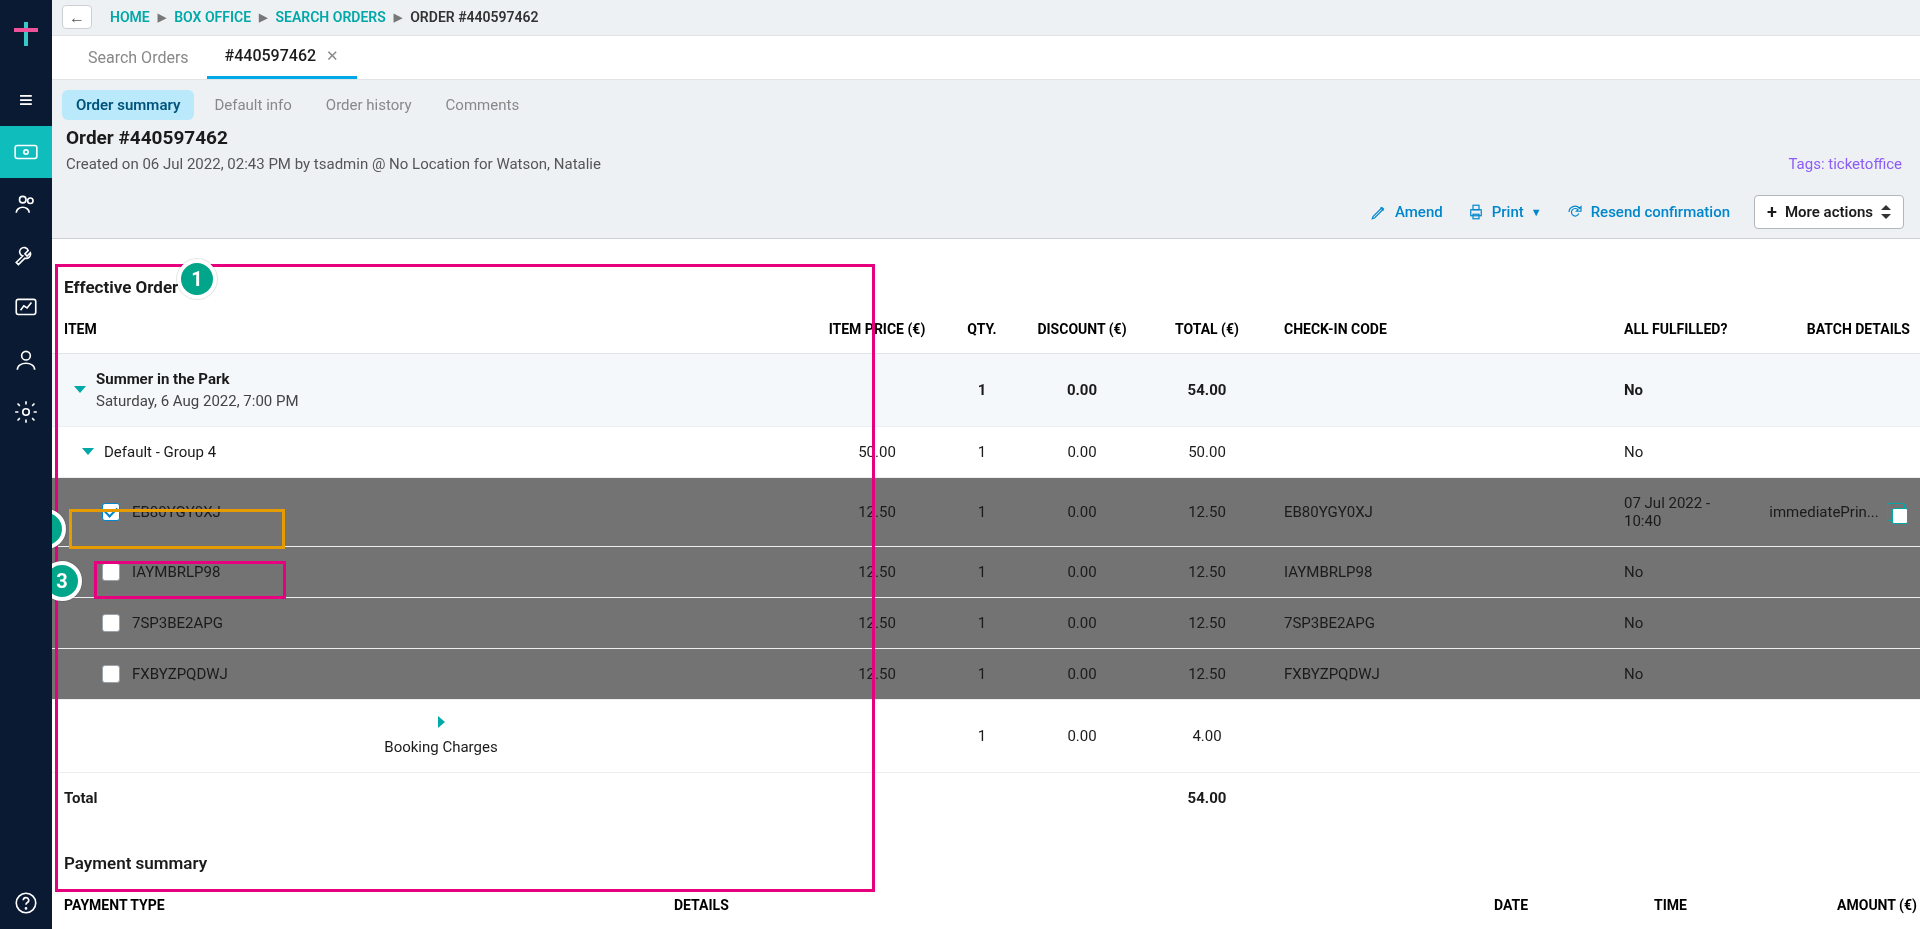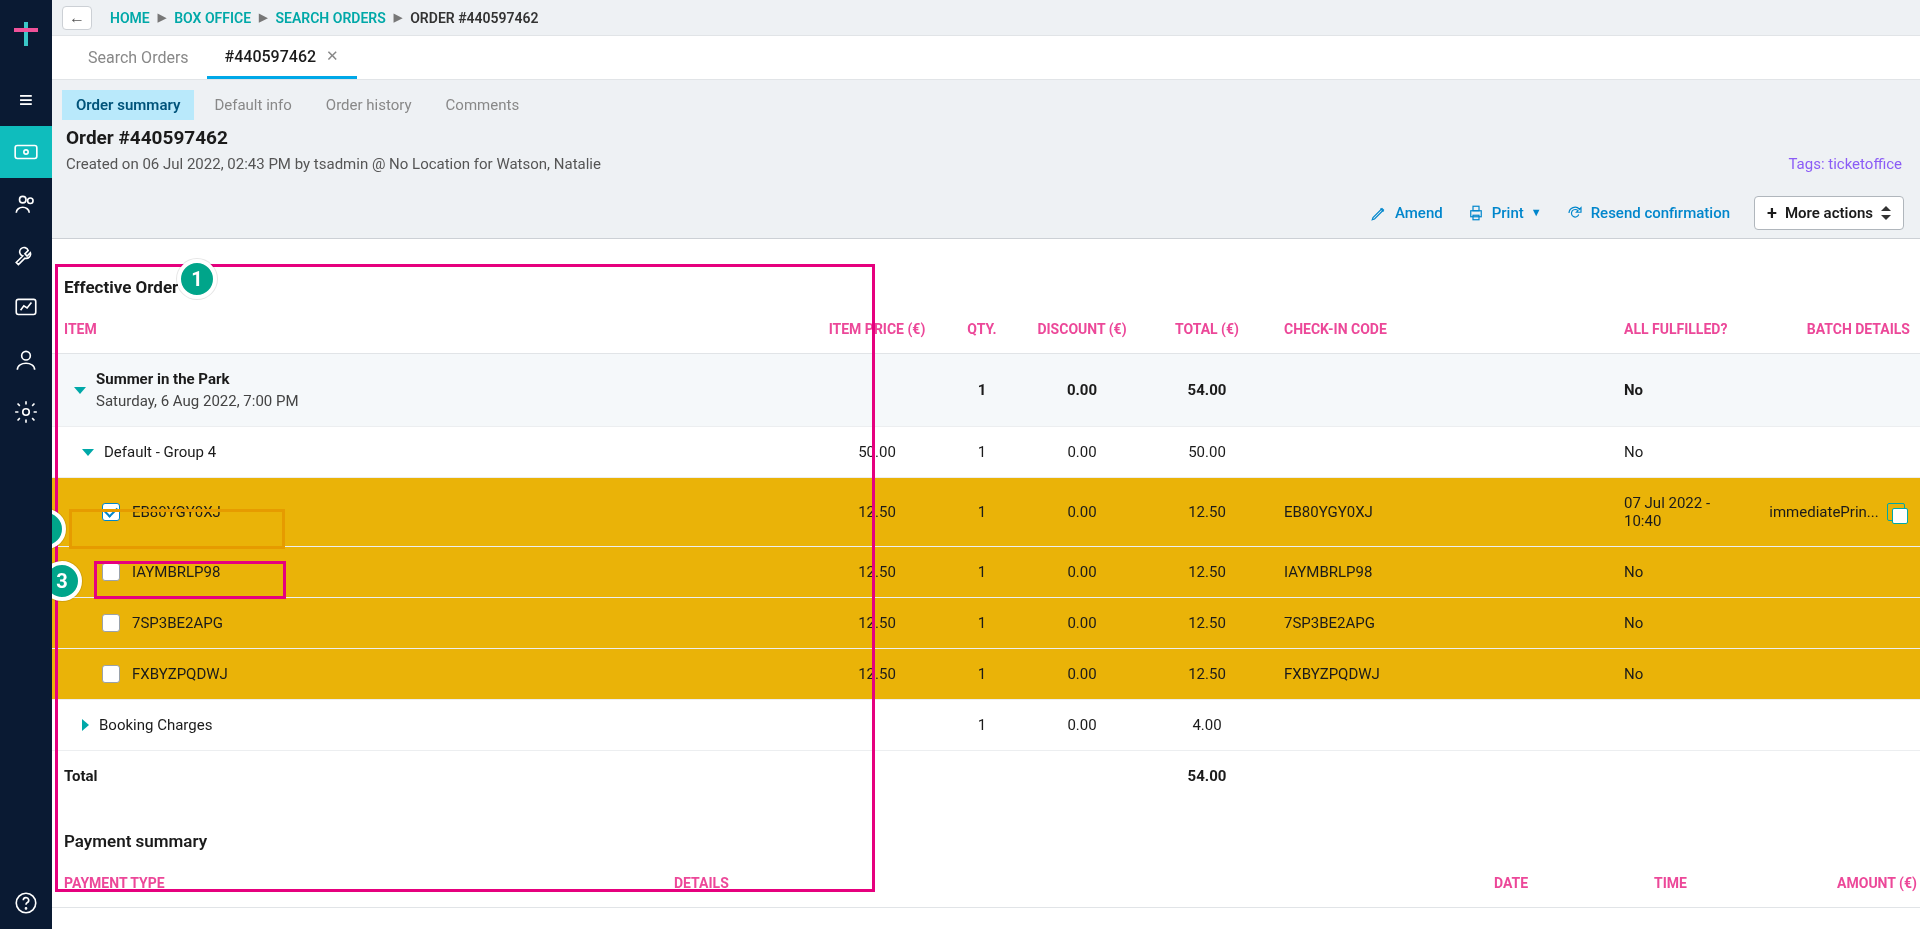--- a/index.html
+++ b/index.html
@@ -115,21 +115,21 @@
       display: flex;
       align-items: center;
       padding: 10px 10px 6px 10px;
       gap: 6px;
     }
     .subtab {
       padding: 6px 14px;
       font-size: 1.5rem;
       color: #888;
       cursor: pointer;
-      border-radius: 0;
+      border-radius: 6px;
     }
     .subtab.active { background: #b9e9fb; color: #00537a; font-weight: 600; }
 
     
     .order-header {
       background: #eef1f4;
       padding: 0 14px 14px 14px;
       display: flex;
       align-items: flex-end;
     }
@@ -200,41 +200,41 @@
     .order-table {
       width: 100%;
       border-collapse: collapse;
       table-layout: fixed;
       font-size: 1.5rem;
     }
     .order-table th {
       text-align: left;
       font-size: 1.4rem;
       font-weight: 700;
-      color: #ec4899;
+      color: #000000;
       padding: 18px 12px 16px 12px;
       vertical-align: bottom;
       border-bottom: 1px solid #e1e4e7;
     }
     .order-table th.num, .order-table td.num { text-align: center; }
     .order-table td {
       padding: 16px 12px;
       border-bottom: 1px solid #eceef0;
       vertical-align: middle;
       color: #1b1b1b;
     }
     .order-table tr.event-row td { background: #f5f8fa; font-weight: 700; }
     .order-table tr.event-row .event-date { font-weight: 400; color: #444; margin-top: 4px; display: block; }
     .order-table tr.group-row td { background: #fff; }
-    .order-table tr.ticket-row td { background: #eab308; }
+    .order-table tr.ticket-row td { background: #737373; }
     .order-table tr.total-row td { font-weight: 700; border-top: 1px solid #ccd0d5; border-bottom: none; }
     .order-table tr.group-row .item-cell,
     .order-table tr.event-row .item-cell { display: flex; align-items: center; gap: 10px; }
     .order-table tr.ticket-row .item-cell { display: flex; align-items: center; gap: 12px; padding-left: 38px; }
-    .order-table tr.booking-row .item-cell { display: flex; align-items: center; gap: 10px; padding-left: 18px; }
+    .order-table tr.booking-row .item-cell { display: flex; align-items: center; gap: 10px; padding-left: 18px; flex-direction: column; }
 
     .caret { width: 0; height: 0; display: inline-block; }
     .caret.down { border-left: 6px solid transparent; border-right: 6px solid transparent; border-top: 7px solid #00a8a8; }
     .caret.right { border-top: 6px solid transparent; border-bottom: 6px solid transparent; border-left: 7px solid #00a8a8; }
 
     .chk {
       width: 18px; height: 18px; border: 1px solid #9aa2aa; border-radius: 3px; display: inline-flex;
       align-items: center; justify-content: center; background: #fff; cursor: pointer;
       flex-shrink: 0;
     }

